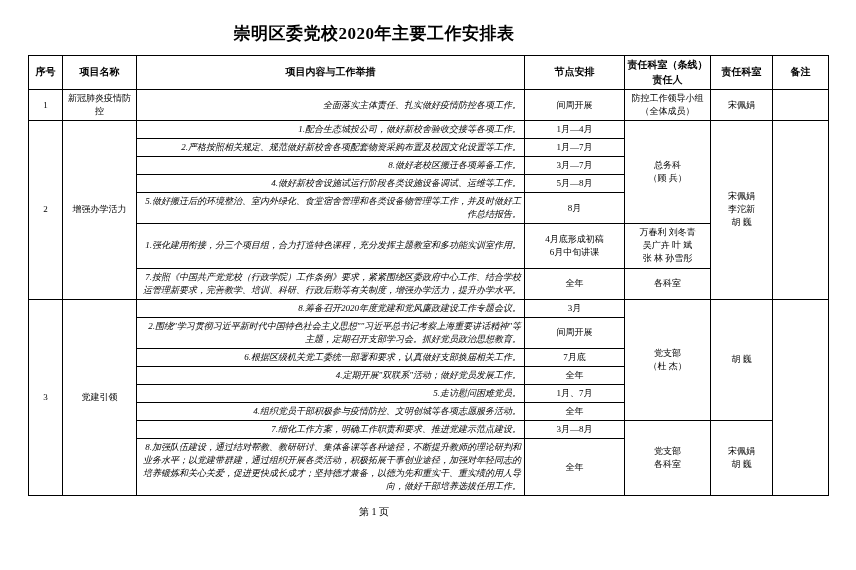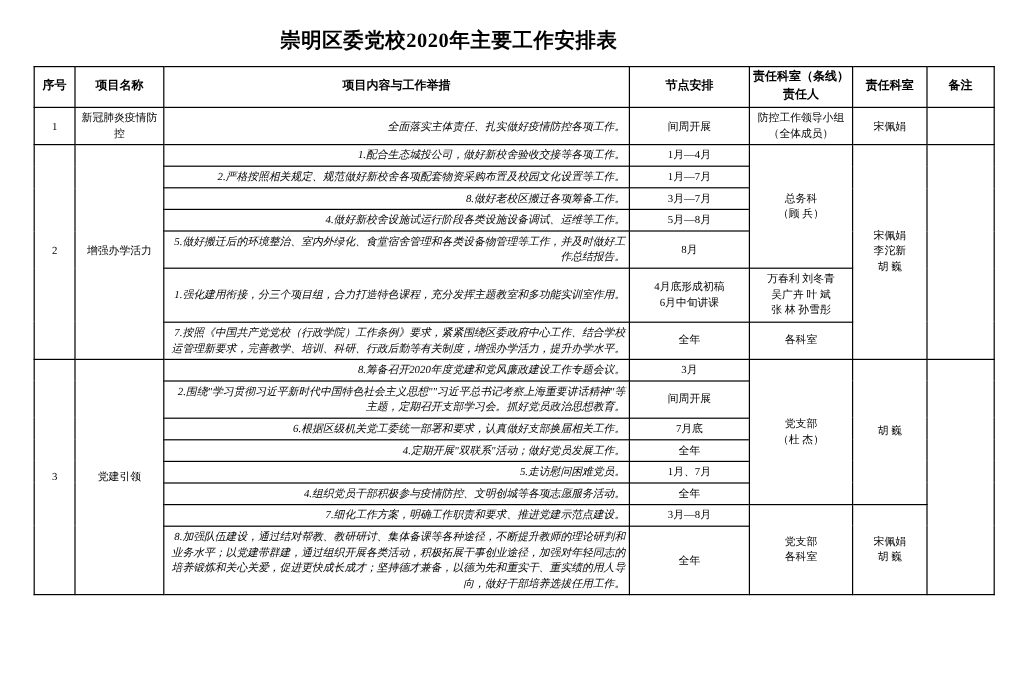--- a/index.html
+++ b/index.html
@@ -197,13 +197,14 @@
 胡  巍</td>
       </tr>
       <tr>
         <td class="content-cell">8.加强队伍建设，通过结对帮教、教研研讨、集体备课等各种途径，不断提升教师的理论研判和业务水平；以党建带群建，通过组织开展各类活动，积极拓展干事创业途径，加强对年轻同志的培养锻炼和关心关爱，促进更快成长成才；坚持德才兼备，以德为先和重实干、重实绩的用人导向，做好干部培养选拔任用工作。</td>
         <td class="ctr multi">全年</td>
       </tr>
 
     </tbody>
   </table>
 
+  <div class="footer">第 1 页</div>
 </div>
 
 </body></html>

